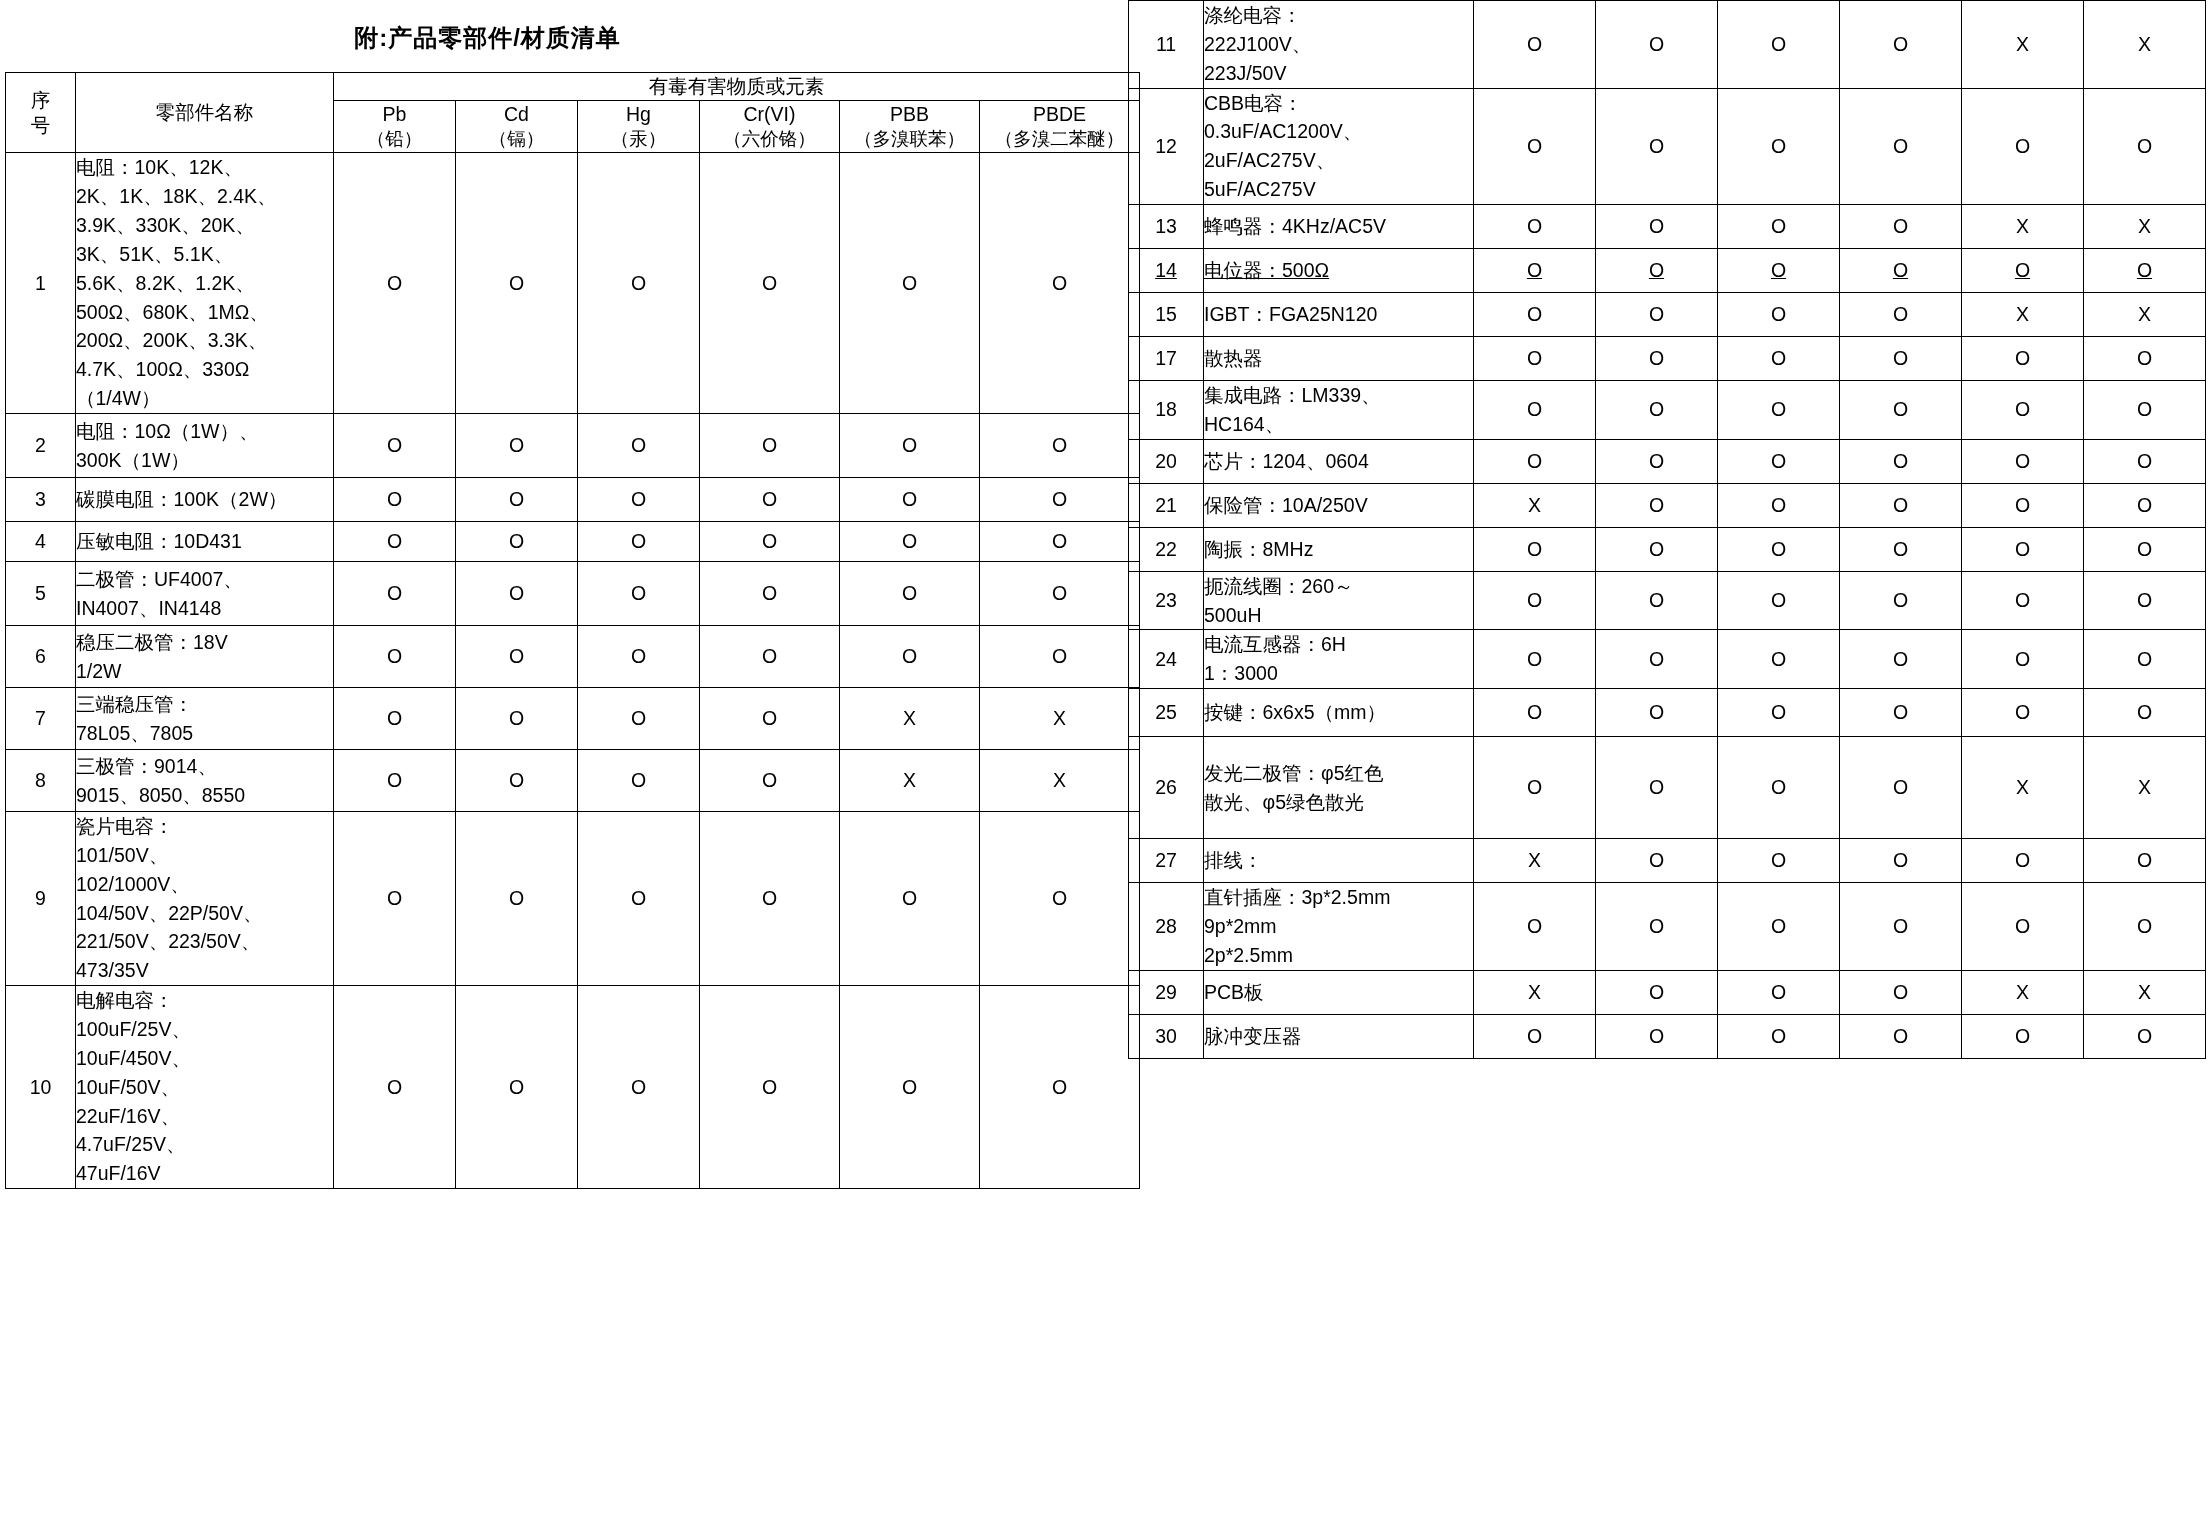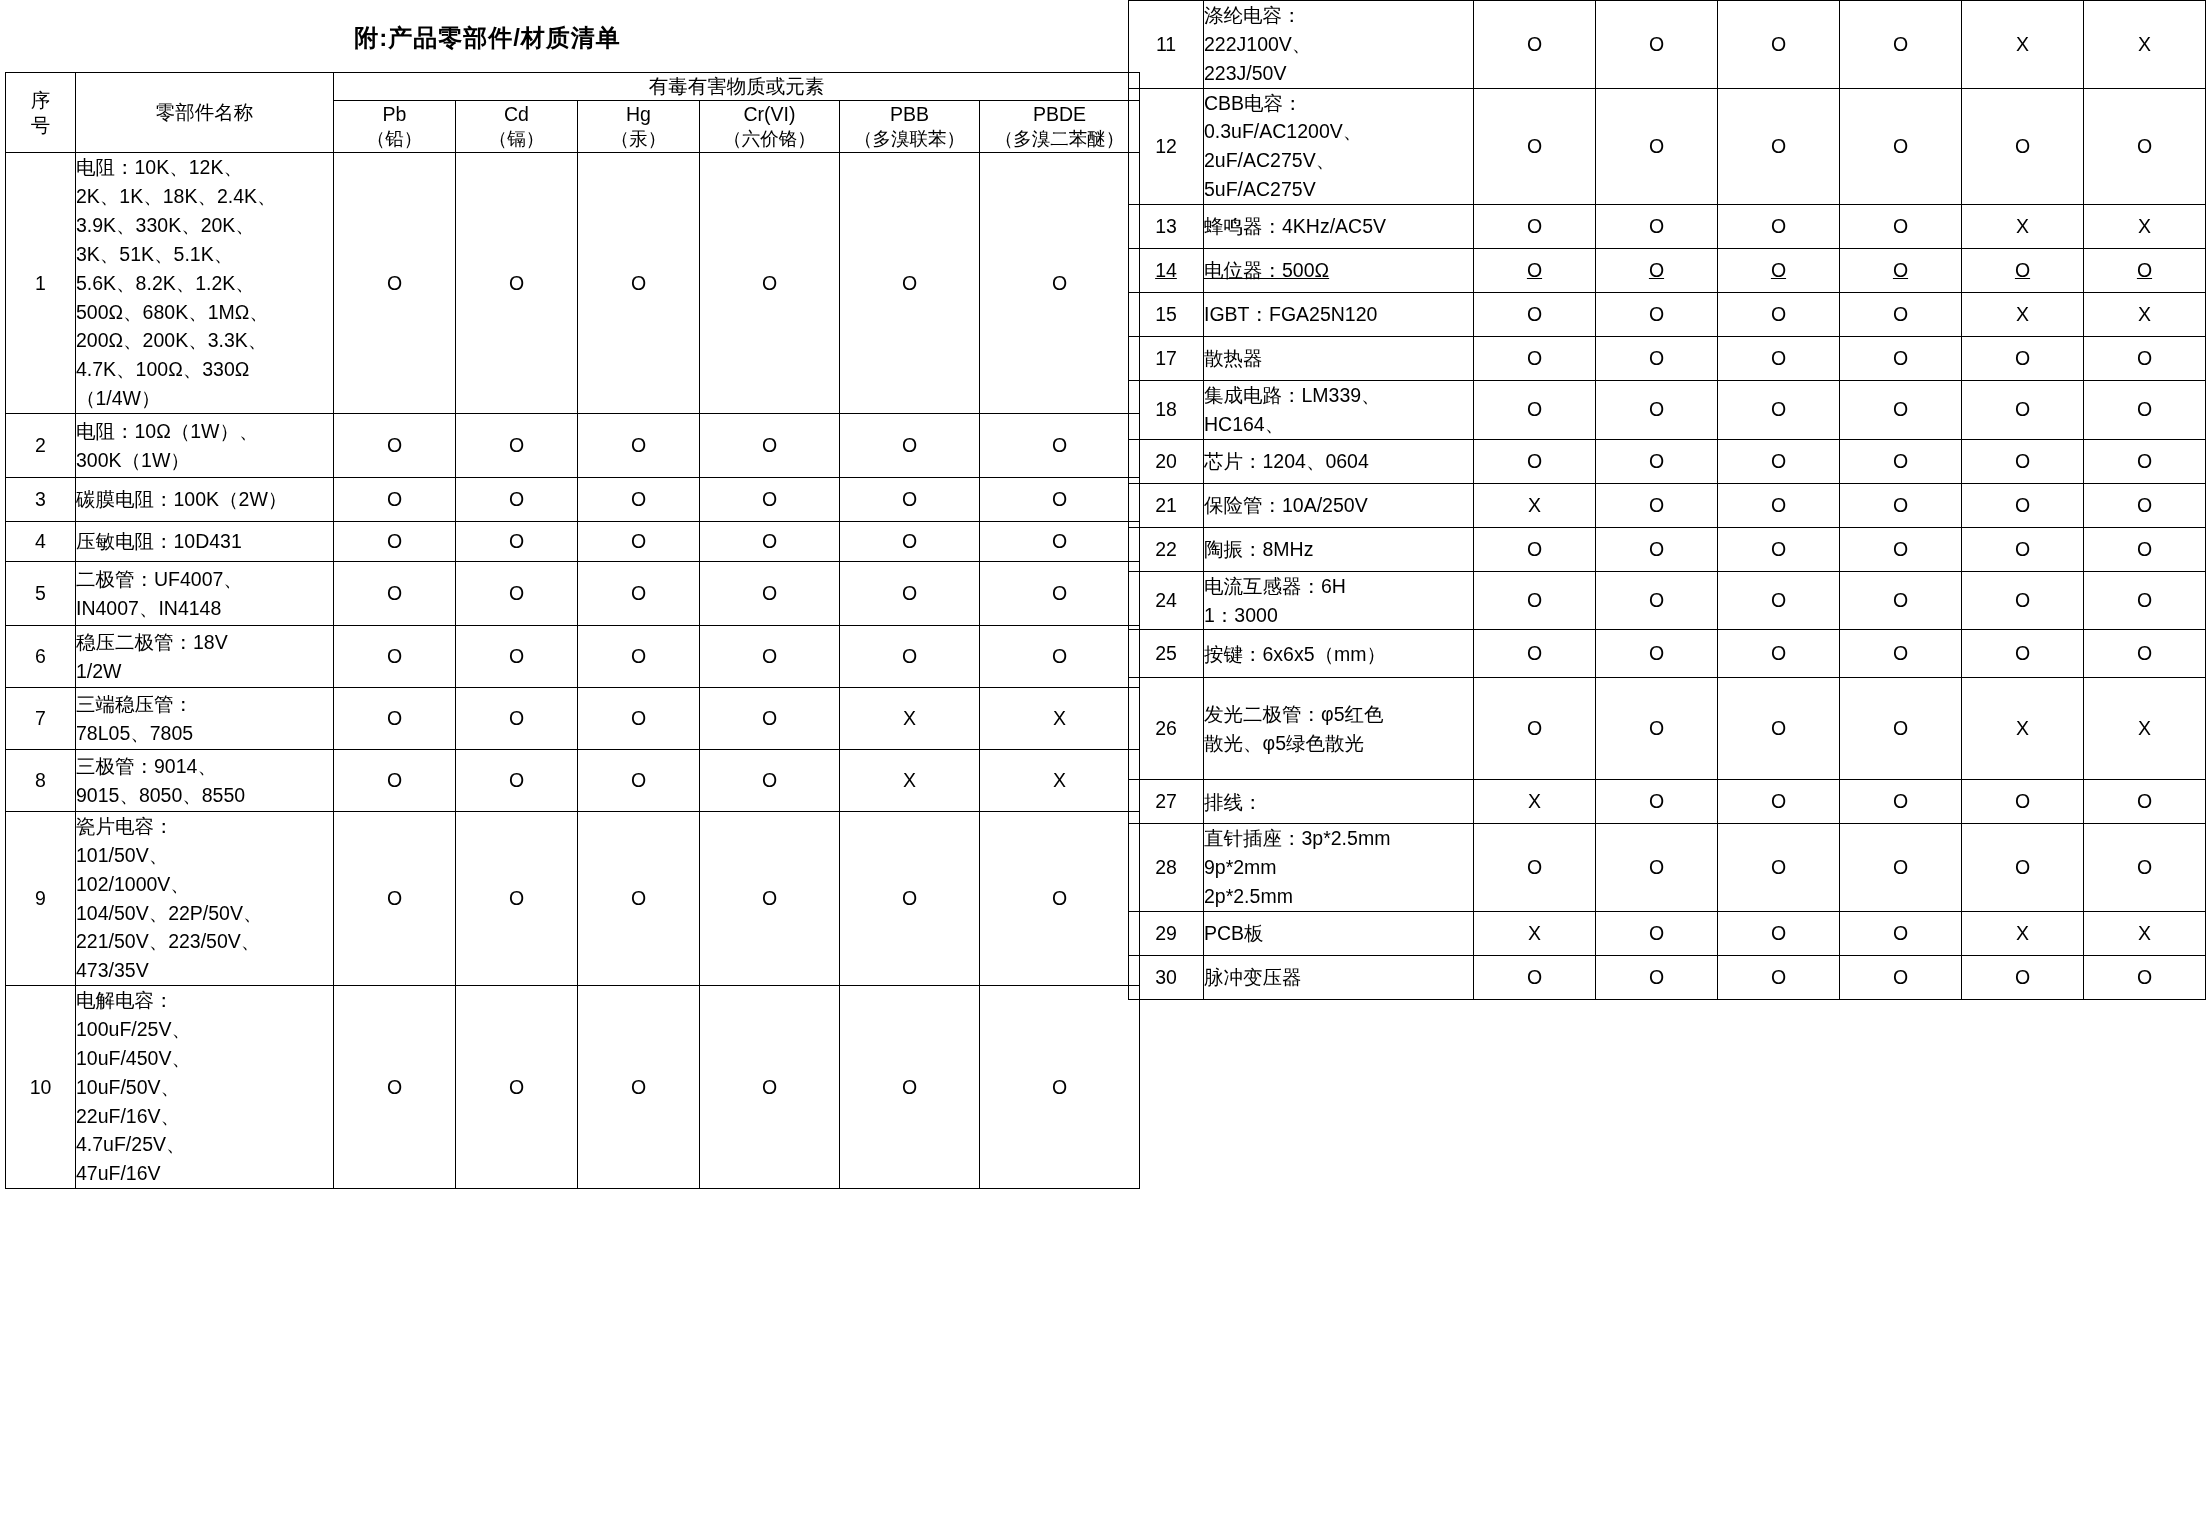--- a/index.html
+++ b/index.html
@@ -407,20 +407,31 @@
             <td class="cell-seq mid">22</td>
             <td class="cell-name mid">陶振：8MHz</td>
             <td class="cell-mark">O</td>
             <td class="cell-mark">O</td>
             <td class="cell-mark">O</td>
             <td class="cell-mark">O</td>
             <td class="cell-mark">O</td>
             <td class="cell-mark">O</td>
           </tr>
           <tr style="height: 58px;">
+            <td class="cell-seq">23</td>
+            <td class="cell-name">扼流线圈：260～
+500uH</td>
+            <td class="cell-mark">O</td>
+            <td class="cell-mark">O</td>
+            <td class="cell-mark">O</td>
+            <td class="cell-mark">O</td>
+            <td class="cell-mark">O</td>
+            <td class="cell-mark">O</td>
+          </tr>
+          <tr style="height: 58px;">
             <td class="cell-seq">24</td>
             <td class="cell-name">电流互感器：6H
 1：3000</td>
             <td class="cell-mark">O</td>
             <td class="cell-mark">O</td>
             <td class="cell-mark">O</td>
             <td class="cell-mark">O</td>
             <td class="cell-mark">O</td>
             <td class="cell-mark">O</td>
           </tr>

